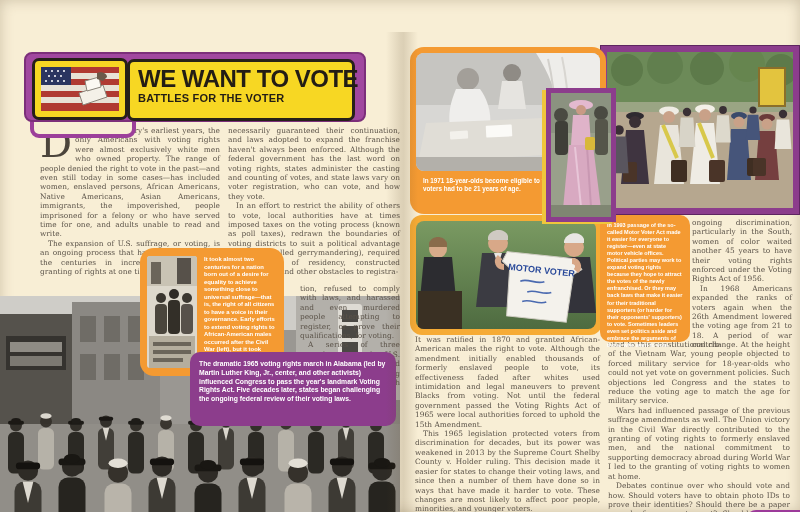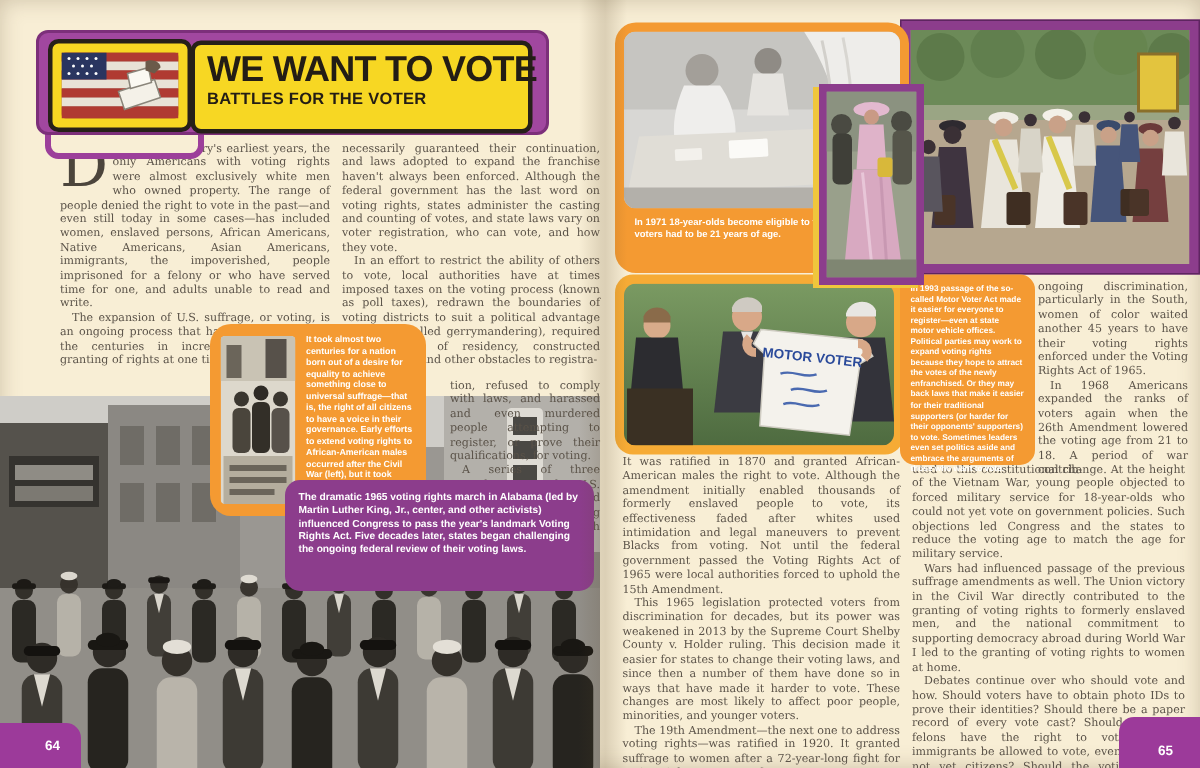--- a/index.html
+++ b/index.html
@@ -1,18 +1,18 @@
 <!DOCTYPE html>
 <html><head>
 <meta charset="utf-8">
 <style>
   html,body{margin:0;padding:0;}
   .spread{position:relative;width:800px;height:512px;background:#f8eed5;overflow:hidden;
     font-family:"DejaVu Serif",serif;box-shadow:inset 0 0 14px rgba(80,60,30,.25);}
-  .abs{position:absolute;}
+  .abs{position:absolute;margin-top:32px;}
   
   .gutter{left:386px;top:0;width:32px;height:512px;
     background:linear-gradient(to right,rgba(90,70,40,0),rgba(90,70,40,.16) 45%,rgba(90,70,40,.18) 55%,rgba(90,70,40,0));z-index:6;pointer-events:none;}
   
   .hdr-tab{left:30px;top:74px;width:98px;height:24px;border:4px solid #9c3f9a;border-radius:9px;background:#f8eed5;z-index:4;}
   .hdr{left:24px;top:20px;width:338px;height:66px;background:#a1479f;border:2px solid #7c2f7a;border-radius:8px;z-index:5;}
   .flagbox{left:32px;top:26px;width:90px;height:56px;background:#f7d723;border:3px solid #262019;border-radius:7px;z-index:6;display:flex;align-items:center;justify-content:center;}
   .titlebox{left:127px;top:27px;width:228px;height:62px;background:#f7d723;border:3px solid #262019;border-radius:7px;z-index:6;padding:4px 8px;box-sizing:border-box;}
   .title{font-family:"Liberation Sans",sans-serif;font-weight:900;font-size:24px;letter-spacing:-.5px;color:#231d15;line-height:26px;white-space:nowrap;}
   .subtitle{font-family:"Liberation Sans",sans-serif;font-weight:700;font-size:11px;letter-spacing:.2px;color:#231d15;line-height:13px;}
@@ -342,21 +342,21 @@
   </div>
 
   <div class="abs orangebox mvbox">In 1993 passage of the so-called Motor Voter Act made it easier for everyone to register—even at state motor vehicle offices. Political parties may work to expand voting rights because they hope to attract the votes of the newly enfranchised. Or they may back laws that make it easier for their traditional supporters (or harder for their opponents' supporters) to vote. Sometimes leaders even set politics aside and embrace the arguments of those who want to vote.</div>
 
   <div class="abs bodytxt" style="left:415px;top:303px;width:185px;">
     <p>It was ratified in 1870 and granted African-American males the right to vote. Although the amendment initially enabled thousands of formerly enslaved people to vote, its effectiveness faded after whites used intimidation and legal maneuvers to prevent Blacks from voting. Not until the federal government passed the Voting Rights Act of 1965 were local authorities forced to uphold the 15th Amendment.</p>
     <p class="ind">This 1965 legislation protected voters from discrimination for decades, but its power was weakened in 2013 by the Supreme Court Shelby County v. Holder ruling. This decision made it easier for states to change their voting laws, and since then a number of them have done so in ways that have made it harder to vote. These changes are most likely to affect poor people, minorities, and younger voters.</p>
     <p class="ind">The 19th Amendment—the next one to address voting rights—was ratified in 1920. It granted suffrage to women after a 72-year-long fight for voting rights. Because of</p>
   </div>
   <div class="abs bodytxt" style="left:692px;top:186px;width:100px;">
-    <p>ongoing discrimination, particularly in the South, women of color waited another 45 years to have their voting rights enforced under the Voting Rights Act of 1965.</p>
+    <p>ongoing discrimination, particularly in the South, women of color waited another 45 years to have their voting rights enforced under the Voting Rights Act of 1956.</p>
     <p class="ind">In 1968 Americans expanded the ranks of voters again when the 26th Amendment lowered the voting age from 21 to 18. A period of war contrib-</p>
   </div>
   <div class="abs bodytxt" style="left:608px;top:308px;width:182px;">
     <p>uted to this constitutional change. At the height of the Vietnam War, young people objected to forced military service for 18-year-olds who could not yet vote on government policies. Such objections led Congress and the states to reduce the voting age to match the age for military service.</p>
     <p class="ind">Wars had influenced passage of the previous suffrage amendments as well. The Union victory in the Civil War directly contributed to the granting of voting rights to formerly enslaved men, and the national commitment to supporting democracy abroad during World War I led to the granting of voting rights to women at home.</p>
     <p class="ind">Debates continue over who should vote and how. Should voters have to obtain photo IDs to prove their identities? Should there be a paper record of every vote cast? Should convicted felons have the right to vote? Should immigrants be allowed to vote, even if they are not yet citizens? Should the voting age be lowered to 16? Answers may come through the work of politicians, the courts—and voters!</p>
   </div>
 
   <div class="abs pgbadge pg65">65</div>
 

